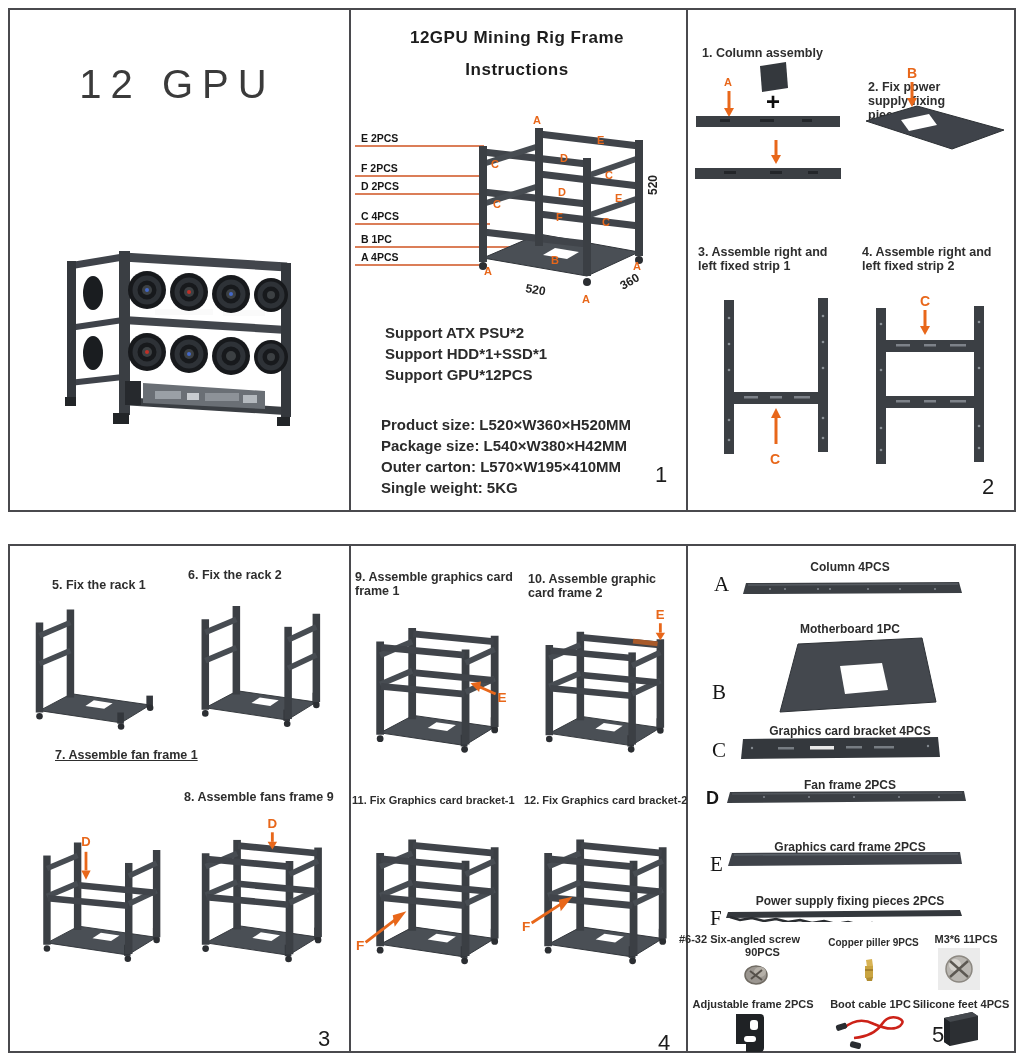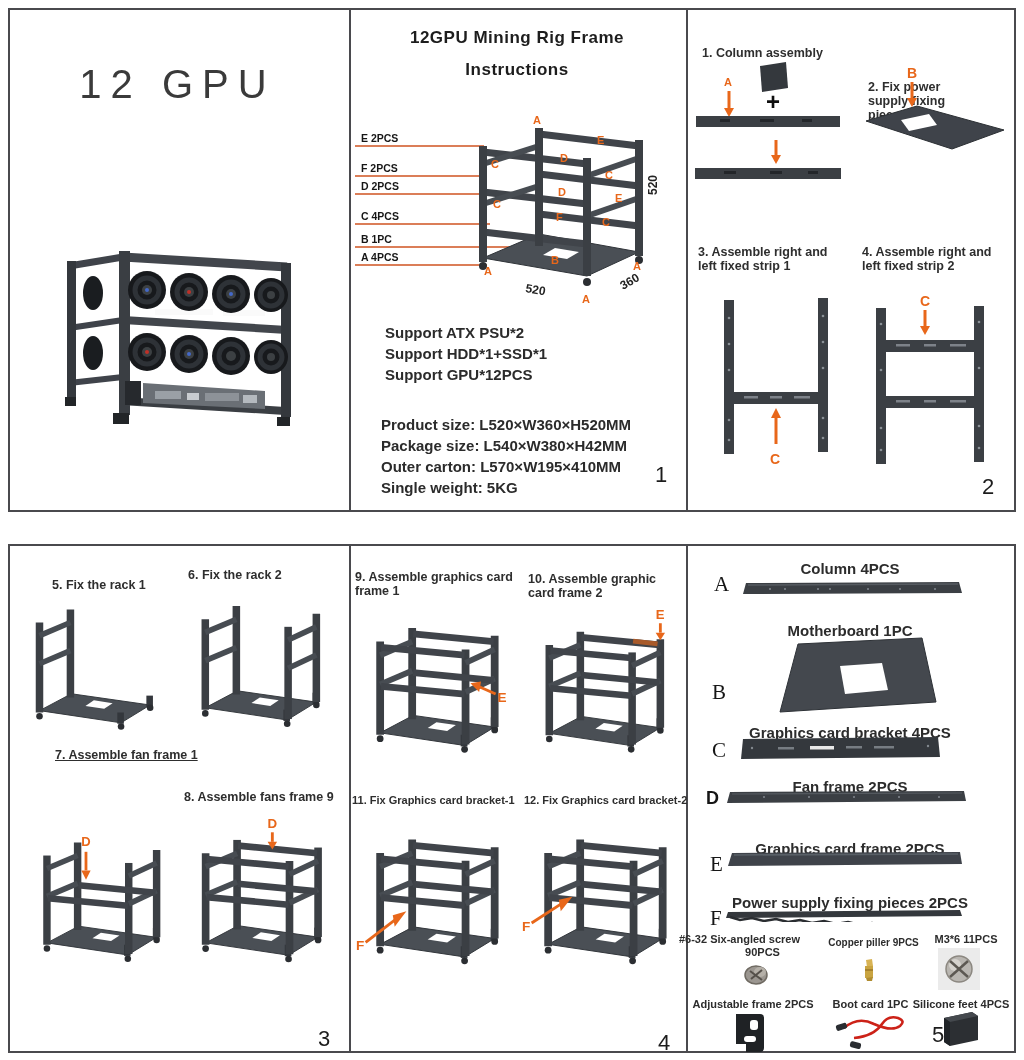--- a/index.html
+++ b/index.html
@@ -6,21 +6,21 @@
   body{width:1024px;height:1060px;position:relative;font-family:"Liberation Sans",sans-serif;overflow:hidden;}
   .abs{position:absolute;}
   .panel{border:2px solid #4a4a4e;background:#fff;box-sizing:border-box;}
   .vdiv{position:absolute;top:0;bottom:0;width:2px;background:#4a4a4e;}
   .logo{font-size:40px;font-weight:400;letter-spacing:9px;color:#3a3a3a;text-align:center;}
   .main-title{font-size:17px;font-weight:bold;color:#1d1d1d;text-align:center;letter-spacing:.5px;}
   .spec-line{font-size:15px;font-weight:bold;color:#2b2b2b;line-height:21px;white-space:nowrap;}
   .step-title{font-size:12.5px;line-height:14px;font-weight:bold;color:#2e2e2e;}
   .step-title.small{font-size:11px;line-height:13px;}
   .page-num{font-size:22px;font-weight:500;color:#1c1c1c;}
-  .part-name{font-size:15px;font-weight:bold;color:#2c2c2c;text-align:center;}
+  .part-name{font-size:12px;font-weight:bold;color:#2c2c2c;text-align:center;}
   .part-letter{font-family:"Liberation Serif",serif;font-size:21px;font-weight:400;color:#161616;}
   .part-letter.sans{font-family:"Liberation Sans",sans-serif;font-weight:bold;font-size:18px;}
   .hw-name{font-size:11px;line-height:13px;font-weight:bold;color:#2c2c2c;text-align:center;}
   svg text.olbl{fill:#e8671a;font-family:"Liberation Sans",sans-serif;font-weight:bold;font-size:11px;}
   svg text.olbl.big{font-size:14px;}
   svg text.dim{fill:#232323;font-family:"Liberation Sans",sans-serif;font-weight:600;font-size:12px;}
   svg text.co{fill:#161616;font-family:"Liberation Sans",sans-serif;font-weight:bold;font-size:10.5px;}
   svg text.plus{fill:#0e0e0e;font-family:"Liberation Sans",sans-serif;font-weight:bold;font-size:24px;}
   svg .post{stroke:#3b3f44;stroke-width:8;}
   svg .bar{stroke:#40444a;stroke-width:7;}
@@ -478,21 +478,21 @@
   <line x1="30" y1="13" x2="12" y2="29" stroke="#5c5852" stroke-width="2.5"></line>
 </svg>
 
 <div class="abs hw-name" style="left:688px;top:998px;width:130px;">Adjustable frame 2PCS</div>
 <svg class="abs" style="left:732px;top:1012px;" width="36" height="42" viewBox="0 0 36 42">
   <path d="M4 2 h24 a4 4 0 0 1 4 4 v30 a4 4 0 0 1 -4 4 h-14 v-8 h-10 z" fill="#1f2225"></path>
   <rect x="18" y="8" width="8" height="10" rx="3" fill="#ffffff"></rect>
   <rect x="12" y="24" width="12" height="6" rx="3" fill="#ffffff"></rect>
 </svg>
 
-<div class="abs hw-name" style="left:818px;top:998px;width:105px;">Boot card 1PC</div>
+<div class="abs hw-name" style="left:818px;top:998px;width:105px;">Boot cable 1PC</div>
 <svg class="abs" style="left:832px;top:1014px;" width="76" height="38" viewBox="0 0 76 38">
   <path d="M12 14 q14 -12 30 -4 q18 8 26 2 q6 -5 -2 -8 q-10 -3 -16 6 q-8 12 -28 14" fill="none" stroke="#cc2218" stroke-width="2.6"></path>
   <rect x="4" y="10" width="11" height="6" rx="2" fill="#2a2d31" transform="rotate(-18 9 13)"></rect>
   <rect x="18" y="28" width="11" height="6" rx="2" fill="#2a2d31" transform="rotate(14 23 31)"></rect>
 </svg>
 
 <div class="abs hw-name" style="left:905px;top:998px;width:112px;">Silicone feet 4PCS</div>
 <svg class="abs" style="left:938px;top:1008px;" width="44" height="40" viewBox="0 0 44 40">
   <polygon points="6,10 34,4 40,8 40,32 12,38 6,34" fill="#2c2f33"></polygon>
   <polygon points="6,10 34,4 40,8 12,14" fill="#45494e"></polygon>

